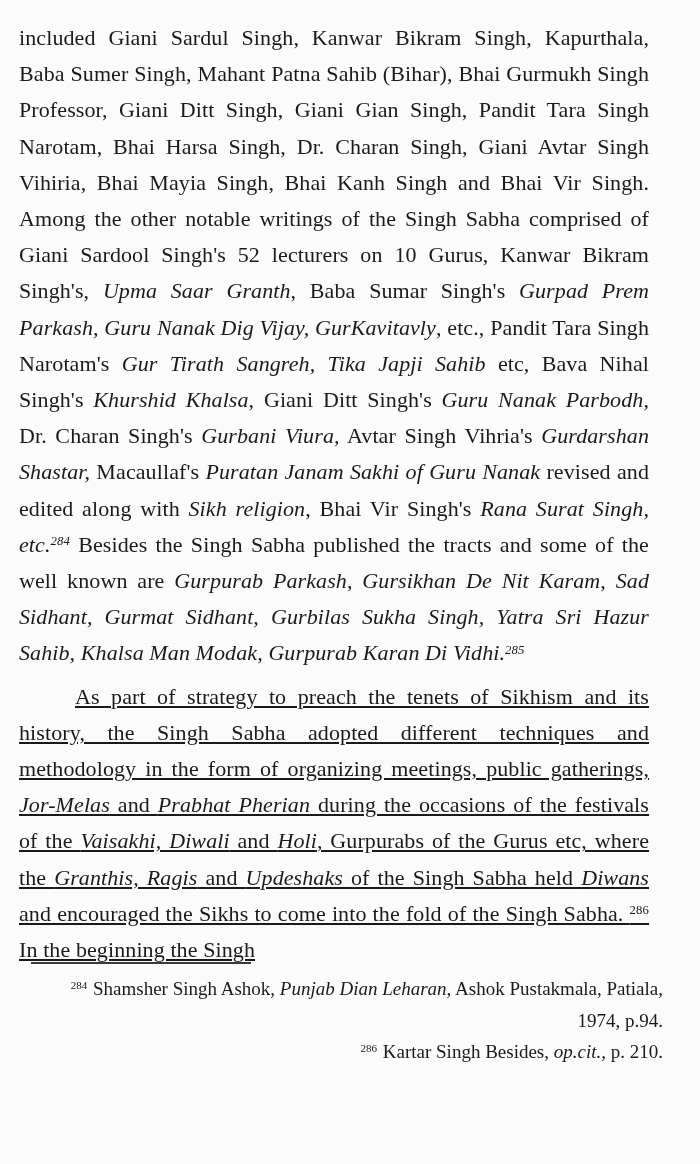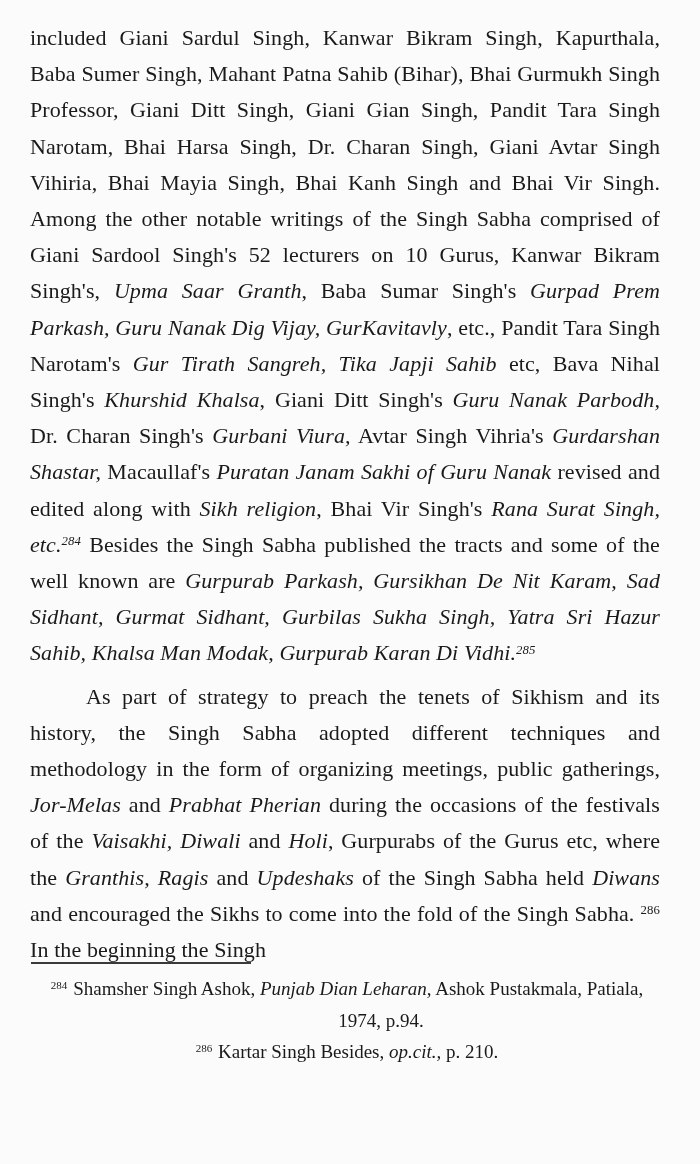--- a/index.html
+++ b/index.html
@@ -10,30 +10,30 @@
     background: #fbfbfb;
     overflow: hidden;
     font-family: "Liberation Serif", "DejaVu Serif", serif;
     color: #1a1a1a;
     position: relative;
   }
   .page { position: absolute; inset: 0; }
 
   .body-text {
     position: absolute;
-    left: 30px;
+    left: 19px;
     width: 630px;
     top: 20px;
     font-size: 22px;
     line-height: 36.2px;
     text-align: justify;
     letter-spacing: 0.1px;
   }
   p.para { margin: 0; }
-  p.para.indent { text-indent: 56px; margin-top: 7px; }
+  p.para.indent { text-indent: 56px; margin-top: 7px; text-decoration: underline; }
 
   sup {
     font-size: 0.58em;
     line-height: 0;
     position: relative;
     vertical-align: baseline;
     top: -0.52em;
   }
   sup.it { font-style: italic; }
 
@@ -47,21 +47,21 @@
     width: 220px;
     border-top: 2px solid #3a3a3a;
     margin: 0 0 9px 0;
   }
   p.footnote {
     font-size: 19px;
     line-height: 31.5px;
     margin: 0;
     padding-left: 68px;
     text-indent: -68px;
-    text-align: center;
+    text-align: right;
   }
   p.footnote sup { margin-right: 1px; }
 </style>
 </head>
 <body style="background: rgb(251, 251, 251); color: rgb(26, 26, 26);">
 
 <div class="page">
   <div class="body-text">
       <p class="para"><span>included Giani Sardul Singh, Kanwar Bikram Singh, Kapurthala, Baba Sumer Singh, Mahant Patna Sahib (Bihar), Bhai Gurmukh Singh Professor, Giani Ditt Singh, Giani Gian Singh, Pandit Tara Singh Narotam, Bhai Harsa Singh, Dr. Charan Singh, Giani Avtar Singh Vihiria, Bhai Mayia Singh, Bhai Kanh Singh and Bhai Vir Singh. Among the other notable writings of the Singh Sabha comprised of Giani Sardool Singh's 52 lecturers on 10 Gurus, Kanwar Bikram Singh's, </span><i>Upma Saar Granth</i><span>, Baba Sumar Singh's </span><i>Gurpad Prem Parkash, Guru Nanak Dig Vijay, GurKavitavly</i><span>, etc., Pandit Tara Singh Narotam's </span><i>Gur Tirath Sangreh, Tika Japji Sahib</i><span> etc, Bava Nihal Singh's </span><i>Khurshid Khalsa</i><span>, Giani Ditt Singh's </span><i>Guru Nanak Parbodh,</i><span> Dr. Charan Singh's </span><i>Gurbani Viura,</i><span> Avtar Singh Vihria's </span><i>Gurdarshan Shastar,</i><span> Macaullaf's </span><i>Puratan Janam Sakhi of Guru Nanak</i><span> revised and edited along with </span><i>Sikh religion</i><span>, Bhai Vir Singh's </span><i>Rana Surat Singh, etc.</i><sup class="it">284</sup><span> Besides the Singh Sabha published the tracts and some of the well known are </span><i>Gurpurab Parkash, Gursikhan De Nit Karam, Sad Sidhant, Gurmat Sidhant, Gurbilas Sukha Singh, Yatra Sri Hazur Sahib, Khalsa Man Modak, Gurpurab Karan Di Vidhi.</i><sup class="it">285</sup></p>
       <p class="para indent"><span>As part of strategy to preach the tenets of Sikhism and its history, the Singh Sabha adopted different techniques and methodology in the form of organizing meetings, public gatherings, </span><i>Jor-Melas</i><span> and </span><i>Prabhat Pherian</i><span> during the occasions of the festivals of the </span><i>Vaisakhi, Diwali</i><span> and </span><i>Holi</i><span>, Gurpurabs of the Gurus etc, where the </span><i>Granthis, Ragis</i><span> and </span><i>Updeshaks</i><span> of the Singh Sabha held </span><i>Diwans</i><span> and encouraged the Sikhs to come into the fold of the Singh Sabha. </span><sup>286</sup><span> In the beginning the Singh</span></p>

